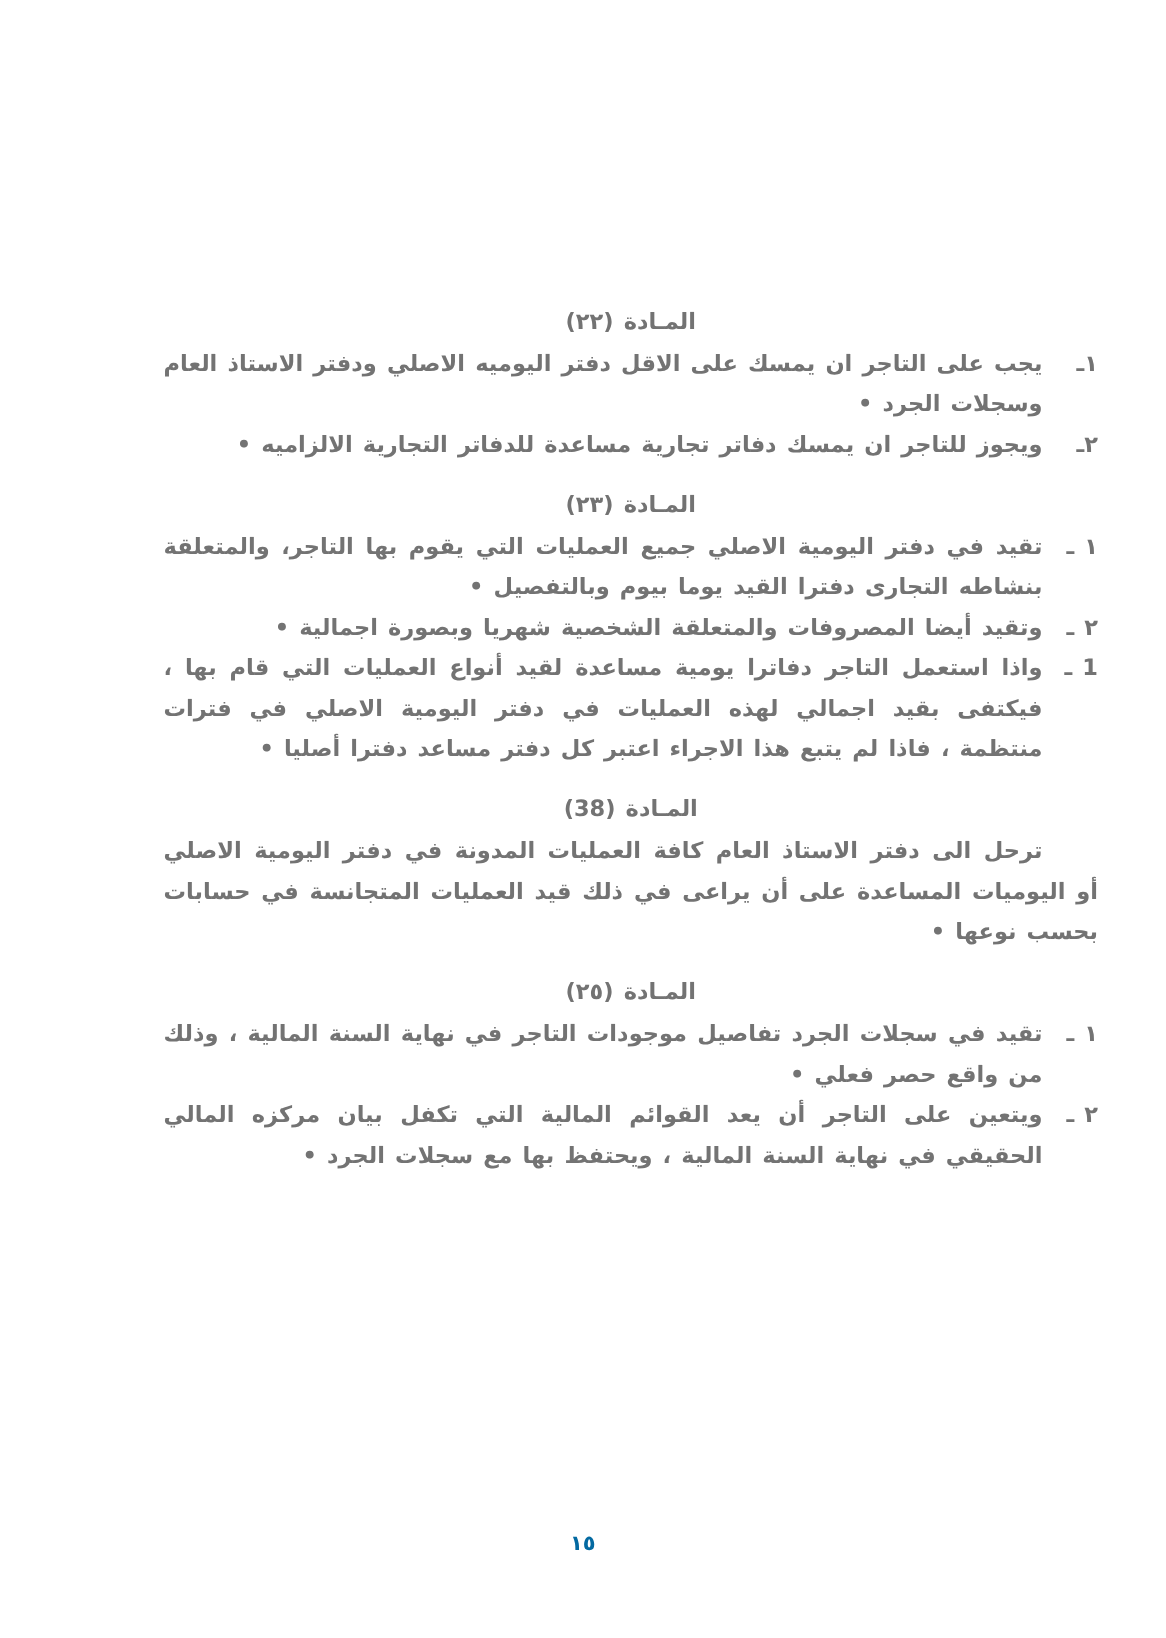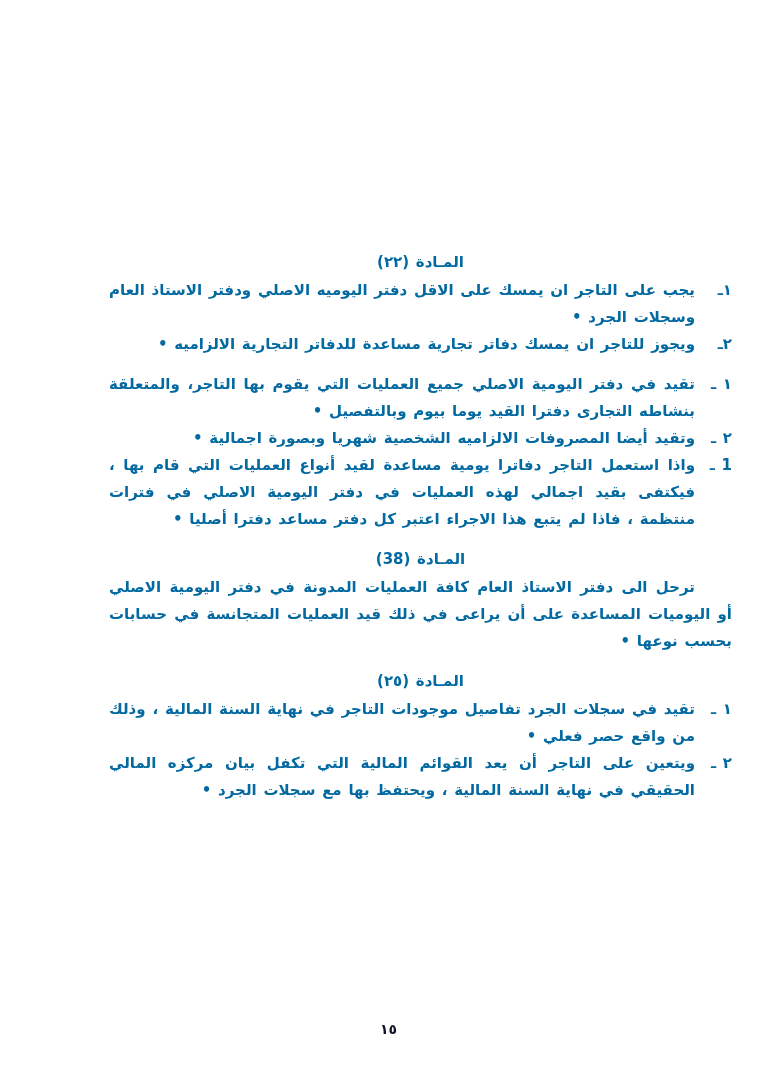--- a/index.html
+++ b/index.html
@@ -15,25 +15,24 @@
     position: absolute;
     inset: 0;
     background: #ffffff;
   }
   .text-block {
     position: absolute;
     top: 201px;
     right: 45px;
     width: 623px;
     direction: rtl;
-    color: #0369a1;
+    color: #737373;
     font-weight: bold;
     font-size: 15px;
     word-spacing: 1.5px;
-    margin-top: 48px;
   }
   .article { margin-bottom: 13px; }
   .article-title {
     font-size: 15px;
     font-weight: bold;
     text-align: center;
     line-height: 27px;
     margin-bottom: 1px;
   }
   .block { line-height: 27px; }
@@ -54,47 +53,48 @@
     line-height: 27px;
   }
   .page-number {
     position: absolute;
     top: 1021px;
     left: 0;
     width: 777px;
     text-align: center;
     font-size: 14px;
     font-weight: bold;
-    color: #0f172a;
+    color: #0369a1;
   }
 </style>
 </head>
 <body>
 
 <div class="scan-page">
   <div class="text-block">
       <section class="article">
         <h2 class="article-title">المـادة (٢٢)</h2>
         <div class="block numbered">
           <span class="marker">١ـ</span>
           <p class="clause-text">يجب على التاجر ان يمسك على الاقل دفتر اليوميه الاصلي ودفتر الاستاذ العام وسجلات الجرد •</p>
         </div>
         <div class="block numbered">
           <span class="marker">٢ـ</span>
           <p class="clause-text">ويجوز للتاجر ان يمسك دفاتر تجارية مساعدة للدفاتر التجارية الالزاميه •</p>
         </div>
       </section>
       <section class="article">
+        <h2 class="article-title">المـادة (٢٣)</h2>
         <div class="block numbered">
           <span class="marker">١ ـ</span>
           <p class="clause-text">تقيد في دفتر اليومية الاصلي جميع العمليات التي يقوم بها التاجر، والمتعلقة بنشاطه التجارى دفترا القيد يوما بيوم وبالتفصيل •</p>
         </div>
         <div class="block numbered">
           <span class="marker">٢ ـ</span>
-          <p class="clause-text">وتقيد أيضا المصروفات الالزاميه الشخصية شهريا وبصورة اجمالية •</p>
+          <p class="clause-text">وتقيد أيضا المصروفات والمتعلقة الشخصية شهريا وبصورة اجمالية •</p>
         </div>
         <div class="block numbered">
           <span class="marker">1 ـ</span>
           <p class="clause-text">واذا استعمل التاجر دفاترا يومية مساعدة لقيد أنواع العمليات التي قام بها ، فيكتفى بقيد اجمالي لهذه العمليات في دفتر اليومية الاصلي في فترات منتظمة ، فاذا لم يتبع هذا الاجراء اعتبر كل دفتر مساعد دفترا أصليا •</p>
         </div>
       </section>
       <section class="article">
         <h2 class="article-title">المـادة (38)</h2>
         <p class="block indented">ترحل الى دفتر الاستاذ العام كافة العمليات المدونة في دفتر اليومية الاصلي أو اليوميات المساعدة على أن يراعى في ذلك قيد العمليات المتجانسة في حسابات بحسب نوعها •</p>
       </section>

